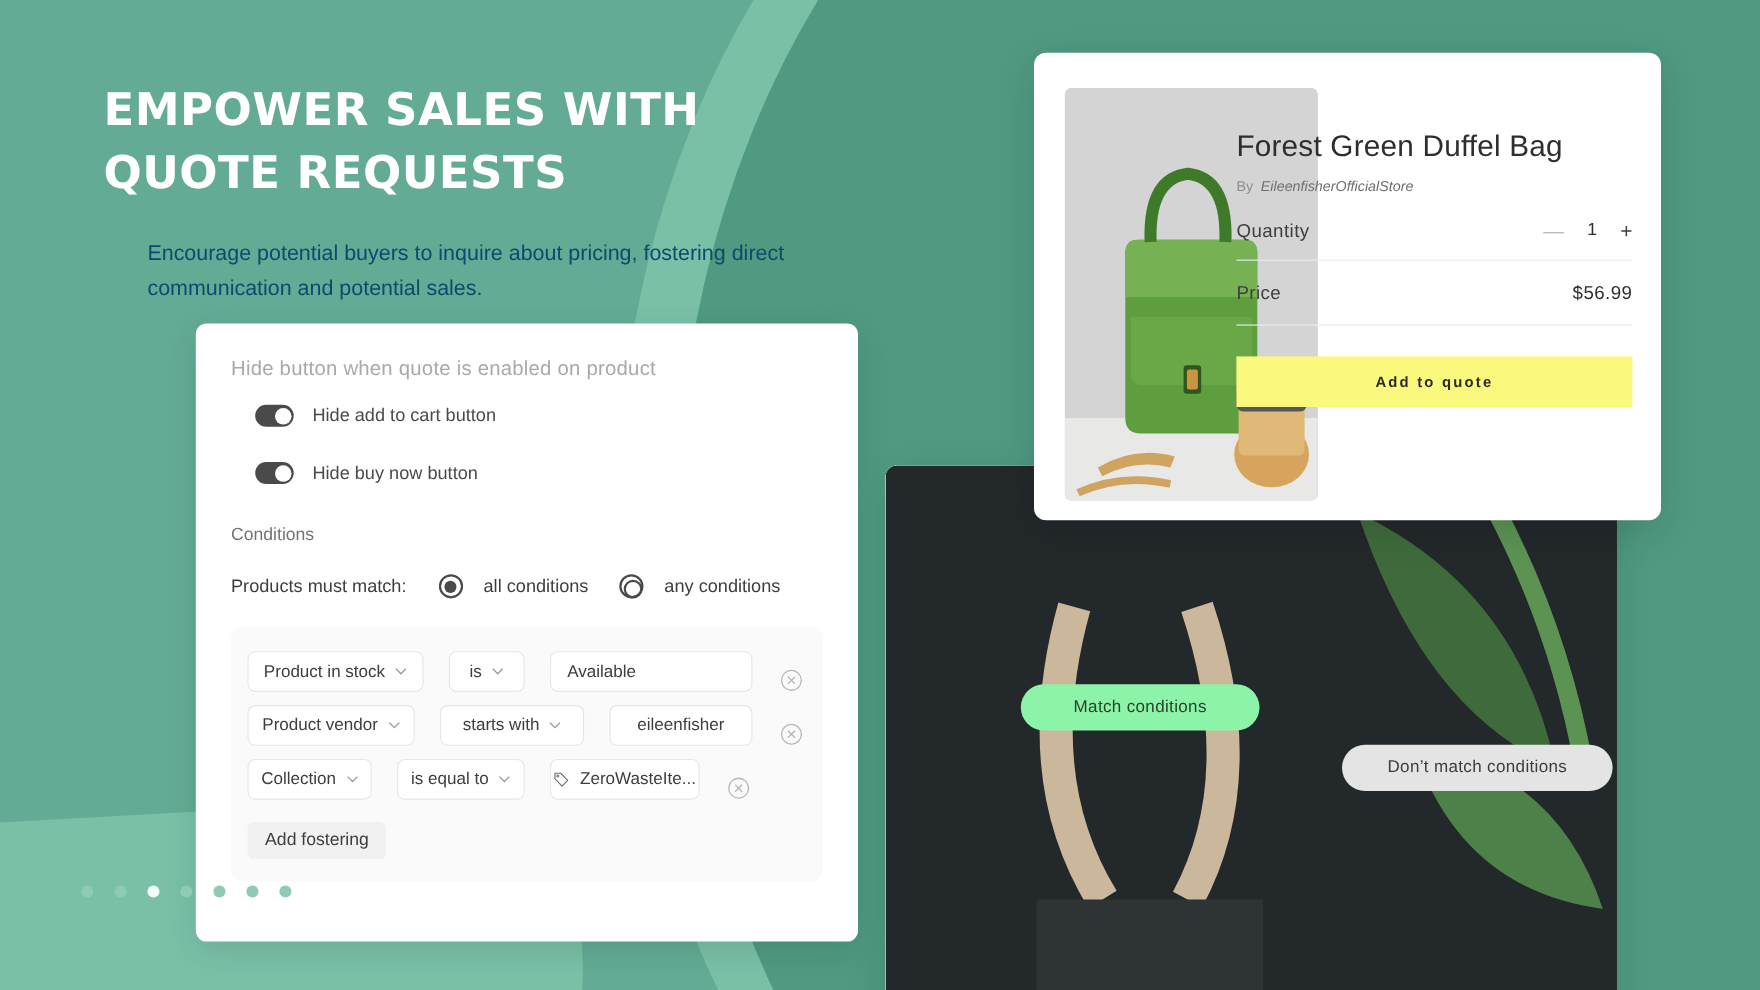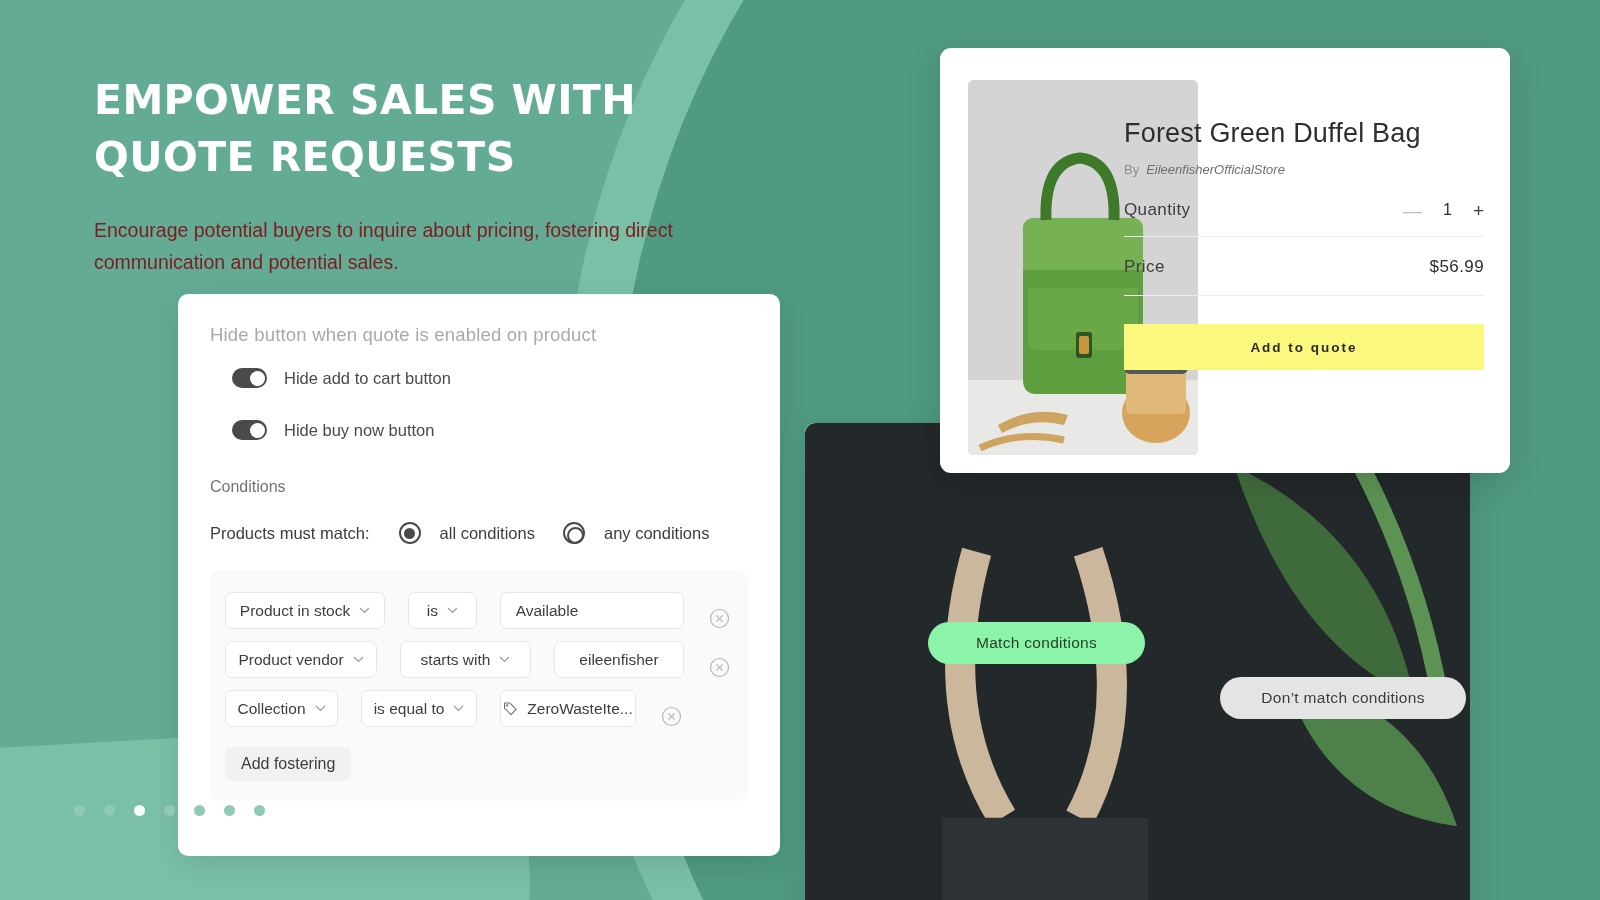--- a/index.html
+++ b/index.html
@@ -70,21 +70,21 @@
   
   .hero { position: absolute; left: 94px; top: 72px; width: 700px; }
   .hero h1 {
     font-family: "DejaVu Sans", sans-serif;
     font-size: 41px; line-height: 57px; font-weight: 700;
     letter-spacing: 0.4px;
     color: #ffffff; text-transform: uppercase;
   }
   .hero p {
     margin-top: 28px;
-    font-size: 19.5px; line-height: 32px; color: #7f1d1d; font-weight: 400;
+    font-size: 19.5px; line-height: 32px; color: #0c4a6e; font-weight: 400; margin-left: 40px;
   }
 
   
   .settings-card {
     position: absolute; left: 178px; top: 294px;
     width: 602px; height: 562px;
     background: #ffffff; border-radius: 10px;
     box-shadow: 0 8px 28px rgba(0,0,0,0.10);
     padding: 30px 32px;
     z-index: 4;

